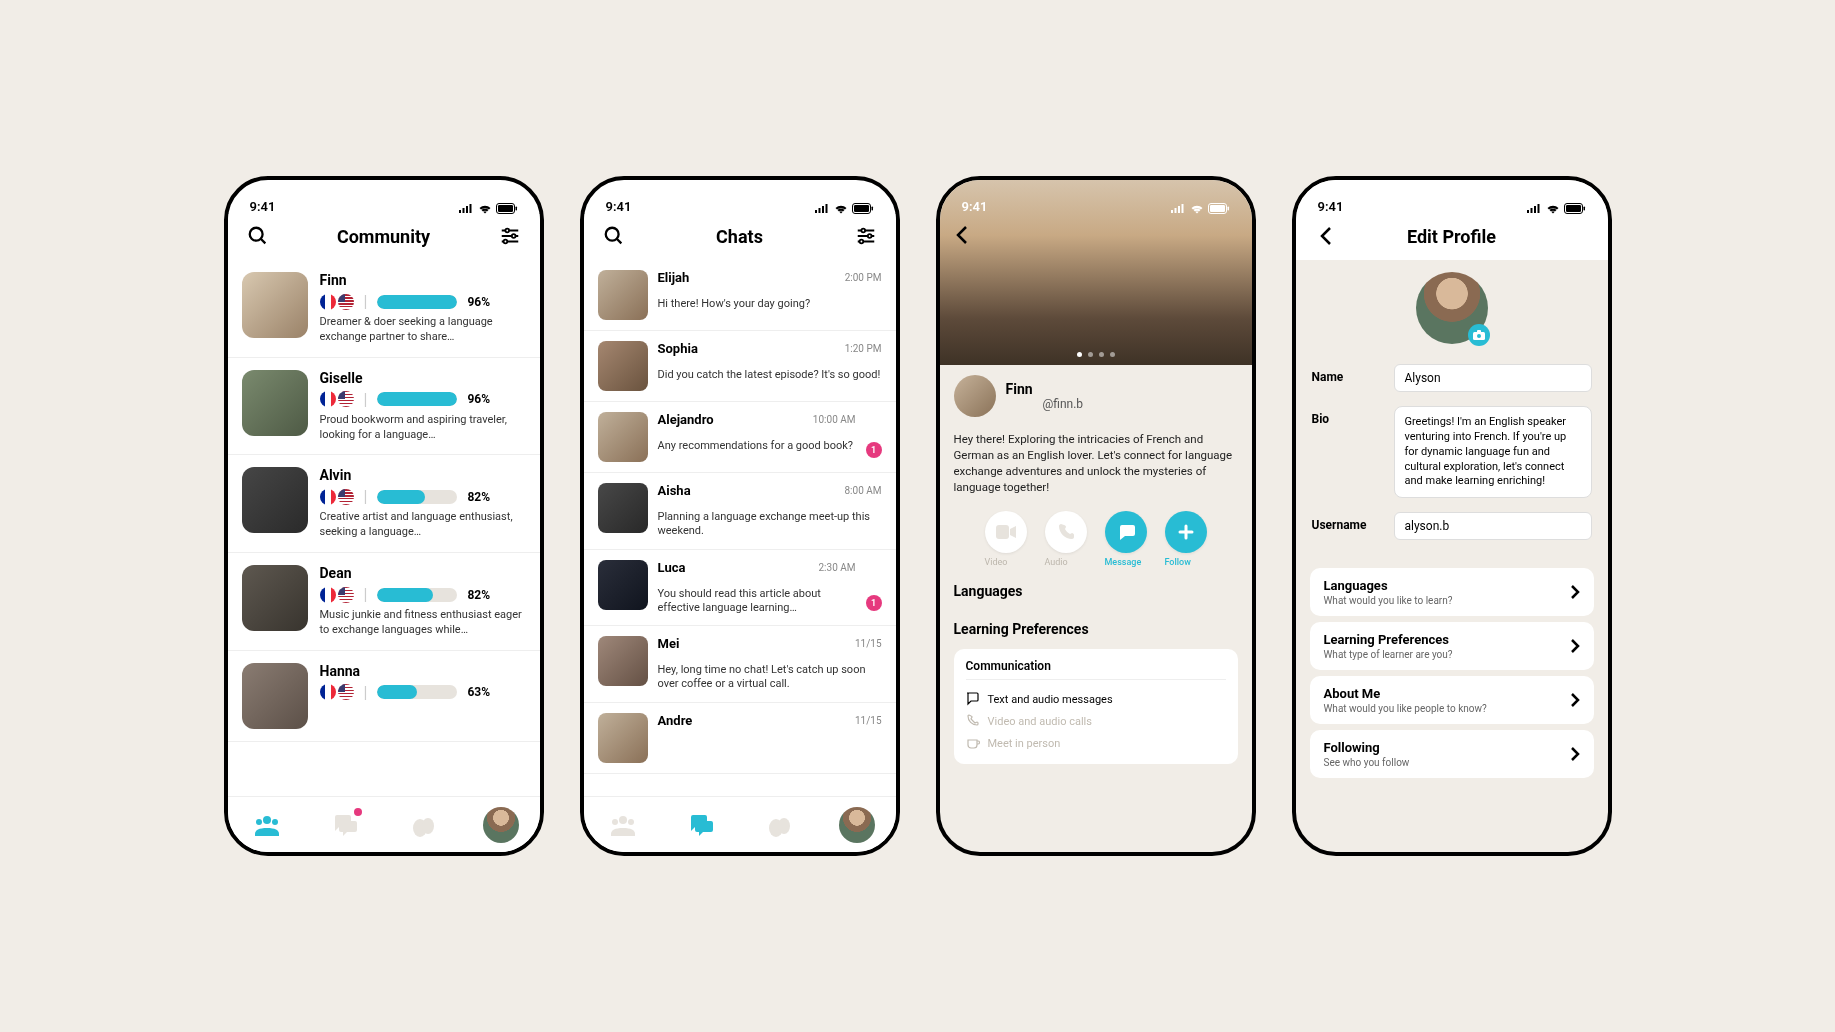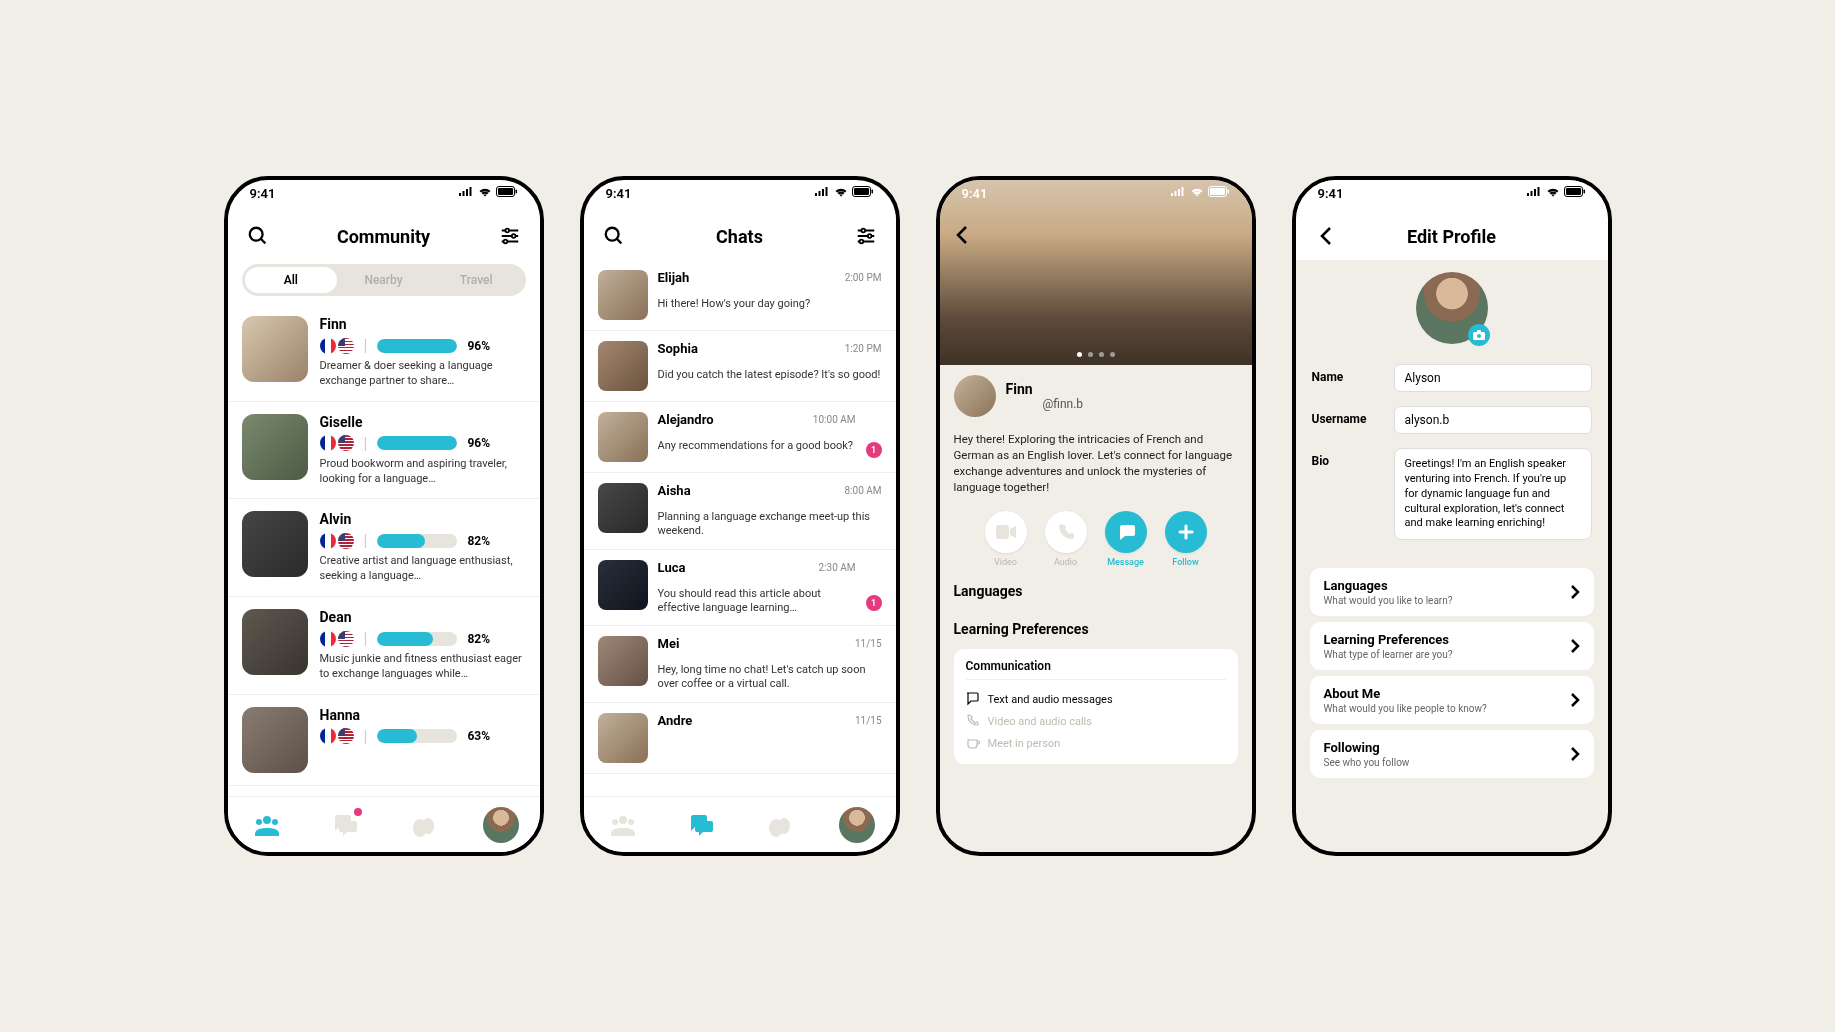--- a/index.html
+++ b/index.html
@@ -25,21 +25,21 @@
     overflow: hidden;
     position: relative;
     display: flex;
     flex-direction: column;
   }
   .phone.grey-bg { background: #f1ede7; }
   .status-bar {
     height: 34px;
     display: flex;
     justify-content: space-between;
-    align-items: flex-start;
+    align-items: flex-end;
     padding: 6px 22px 0;
     font-weight: 600;
     font-size: 13px;
   }
   .status-bar .icons { display: flex; align-items: center; gap: 4px; }
   .status-bar .icons svg { display: block; }
   .header {
     display: flex;
     align-items: center;
     justify-content: space-between;
@@ -142,21 +142,21 @@
   .hero-dots { position:absolute; bottom:8px; left:50%; transform:translateX(-50%); display:flex; gap:6px; }
   .hero-dots span { width:5px; height:5px; border-radius:50%; background:rgba(255,255,255,0.5); }
   .hero-dots span.active { background:#fff; }
   .profile-card { margin: 10px 14px 0; }
   .profile-head { display:flex; align-items:center; gap:10px; }
   .profile-av { width:42px; height:42px; border-radius:50%; background: linear-gradient(135deg,#c6b29a,#8a7258); }
   .p-name { font-weight:700; font-size:14px; }
   .p-user { font-size:12px; color:#555;margin-left:37px; }
   .p-bio { font-size:11.5px; color:#222; margin-top:14px; line-height:1.4; }
   .actions { display:flex; justify-content:center; gap:18px; margin-top:16px; }
-  .act { display:flex; flex-direction:column; align-items:center; gap:4px; }
+  .act { display:flex; flex-direction:column; align-items:flex-start; gap:4px; }
   .act-circle { width:42px; height:42px; border-radius:50%; background:#fff; box-shadow:0 1px 3px rgba(0,0,0,0.08); display:flex; align-items:center; justify-content:center; }
   .act-circle.primary { background:#28bcd4; }
   .act-label { font-size:9px; color:#bcb6ac; }
   .act-label.primary { color:#28bcd4; font-weight:500; }
   .section-title { font-weight:700; font-size:14px; margin:16px 14px 6px; }
   .lang-cards { display:flex; gap:10px; padding:0 14px; }
   .lang-card { flex:1; background:#fff; border-radius:10px; padding:10px 12px; }
   .lang-card-title { font-size:11px; font-weight:600; margin-bottom:6px; }
   .lang-card-row { display:flex; align-items:center; gap:6px; font-size:11px; }
   .pref-card { background:#fff; border-radius:10px; margin:6px 14px 0; padding:10px 12px; }
@@ -209,25 +209,20 @@
       <div class="icon-btn">
         <svg width="22" height="22" viewBox="0 0 24 24" fill="none" stroke="#000" stroke-width="2">
             <line x1="3" y1="6" x2="21" y2="6"></line>
             <circle cx="9" cy="6" r="2" fill="#fff"></circle>
             <line x1="3" y1="12" x2="21" y2="12"></line>
             <circle cx="16" cy="12" r="2" fill="#fff"></circle>
             <line x1="3" y1="18" x2="21" y2="18"></line>
             <circle cx="7" cy="18" r="2" fill="#fff"></circle>
           </svg>
       </div>
-    </div>
-    <div class="seg">
-      <div class="seg-item active">All</div>
-      <div class="seg-item">Nearby</div>
-      <div class="seg-item">Travel</div>
     </div>
     <div class="scroll">
 
       <div class="community-card">
         <div class="avatar-sq b1"></div>
         <div class="c-body">
           <div class="c-name">Finn</div>
           <div class="c-row">
             <span class="flags">
                 <span class="flag-circle flag-fr"></span>
@@ -614,26 +609,26 @@
                 <rect x="4" y="0" width="4" height="3" rx="1" fill="#fff"></rect>
               </svg>
           </div>
         </div>
       </div>
       <div class="form-row">
         <div class="form-label">Name</div>
         <div class="form-input">Alyson</div>
       </div>
       <div class="form-row">
+        <div class="form-label">Bio</div>
+        <div class="form-textarea">Greetings! I'm an English speaker venturing into French. If you're up for dynamic language fun and cultural exploration, let's connect and make learning enriching!</div>
+      </div>
+      <div class="form-row">
         <div class="form-label">Username</div>
         <div class="form-input">alyson.b</div>
-      </div>
-      <div class="form-row">
-        <div class="form-label">Bio</div>
-        <div class="form-textarea">Greetings! I'm an English speaker venturing into French. If you're up for dynamic language fun and cultural exploration, let's connect and make learning enriching!</div>
       </div>
       <div style="height:12px"></div>
       <div class="settings-card">
         <div>
             <div class="t">Languages</div>
             <div class="s">What would you like to learn?</div>
           </div>
         <svg width="10" height="16" viewBox="0 0 10 16">
             <polyline points="2,2 8,8 2,14" fill="none" stroke="#000" stroke-width="2.5"></polyline>
           </svg>

